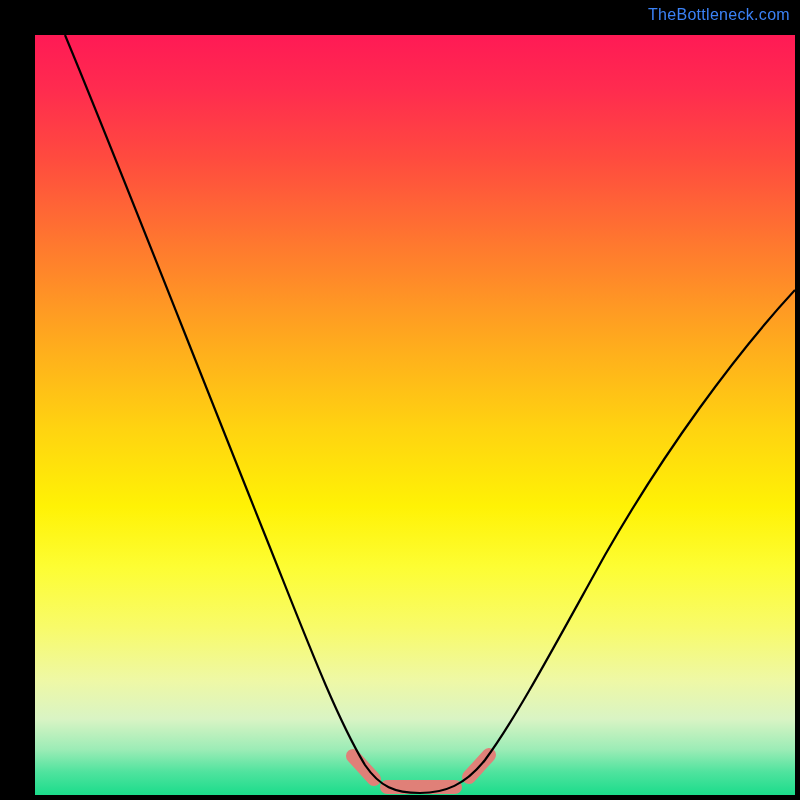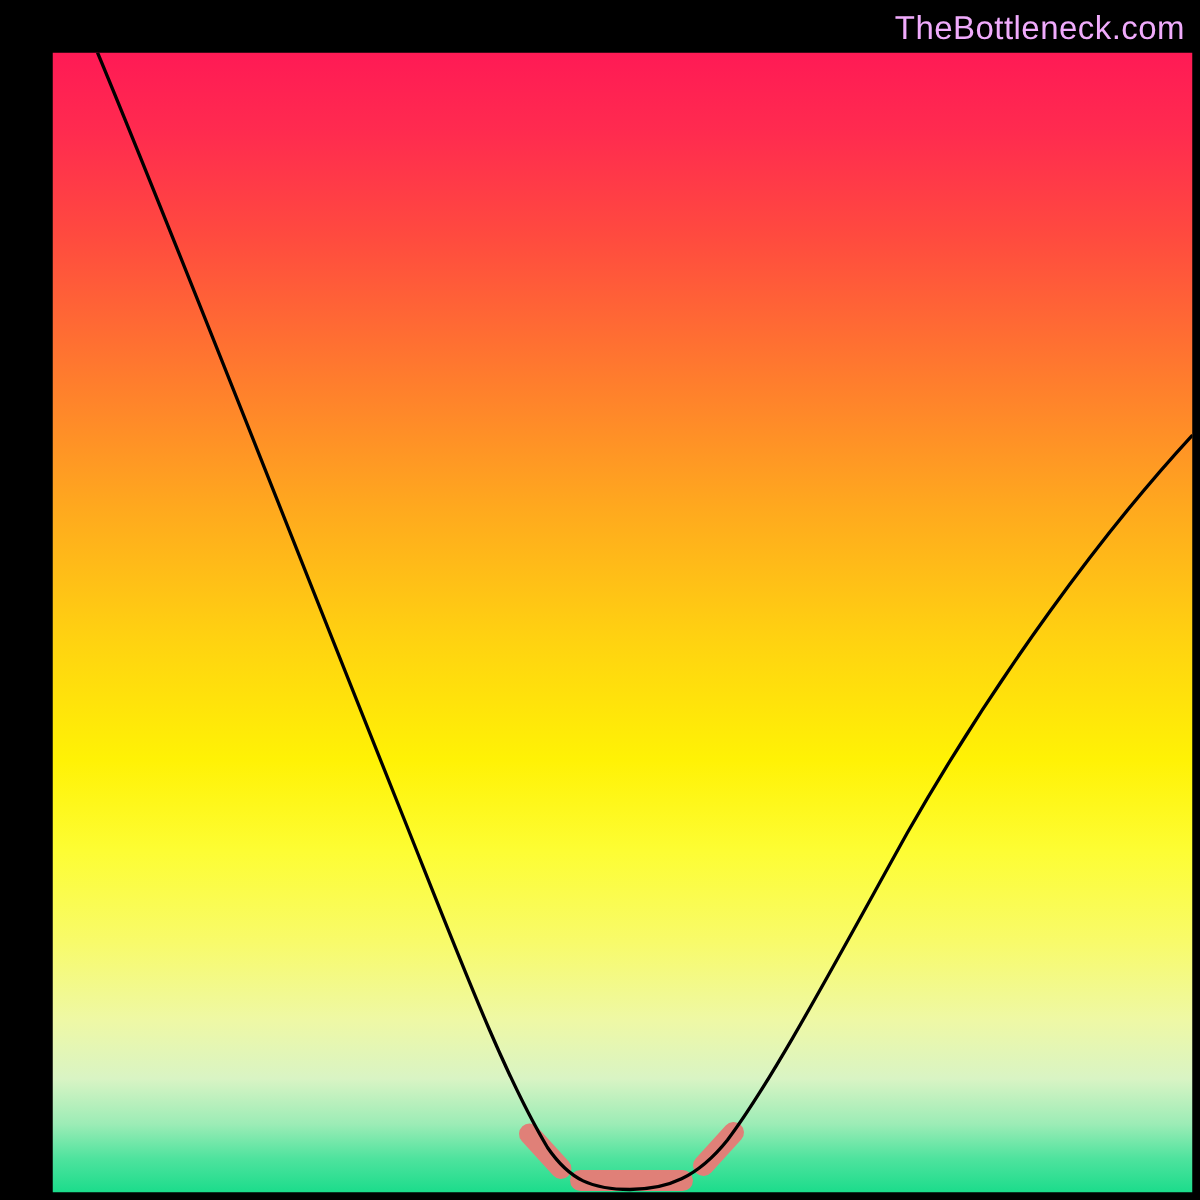--- a/index.html
+++ b/index.html
@@ -46,22 +46,22 @@
       #d9f4c4 90%,
       #9cecb6 94%,
       #4fe39e 97%,
       #1bdc8b 100%
     );
   }
   .watermark {
     position: absolute;
     top: 6px;
     right: 10px;
-    color: #f0abfc;
-    font-size: 22px;
+    color: #3b82f6;
+    font-size: 16px;
     font-weight: 500;
     letter-spacing: 0.3px;
     user-select: none;
     text-align: right;
   }
   svg.curve {
     position: absolute;
     left: 0;
     top: 0;
     width: 760px;

